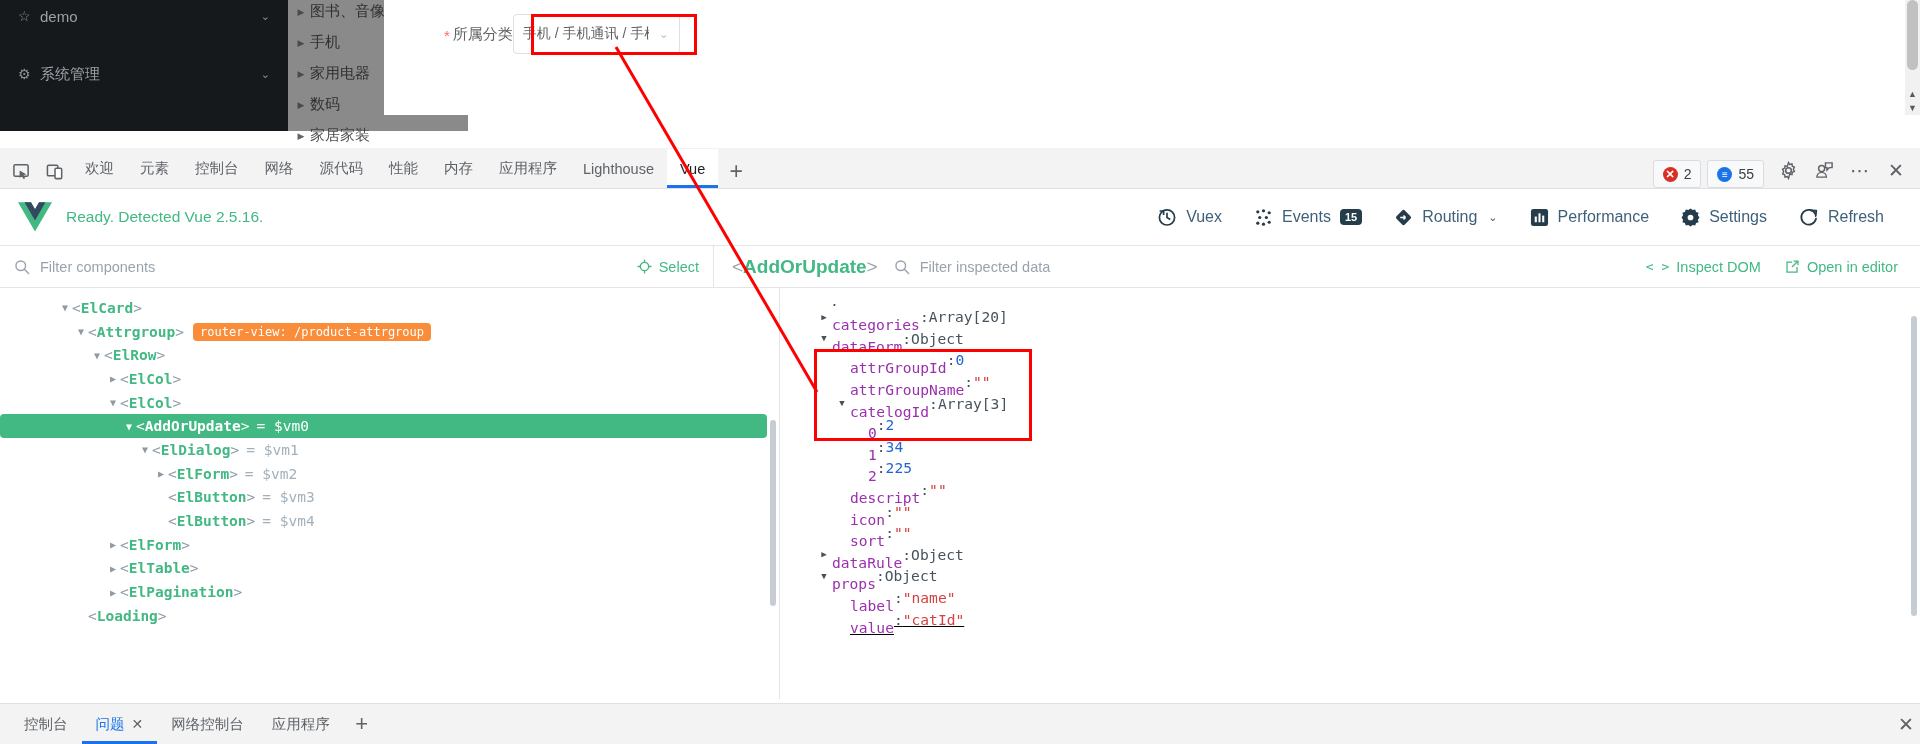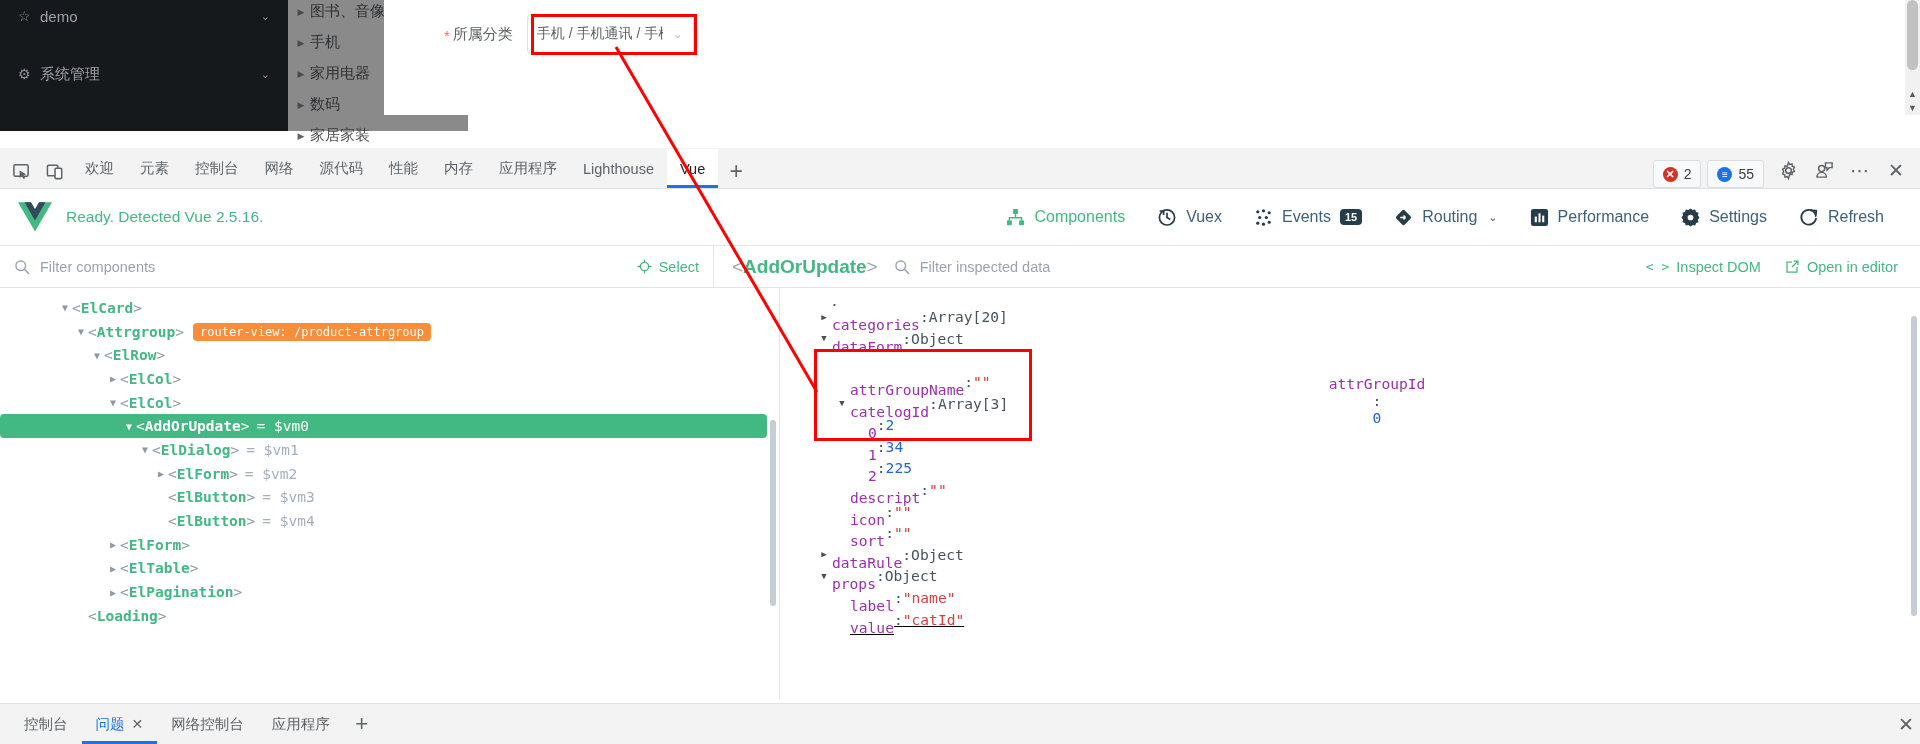--- a/index.html
+++ b/index.html
@@ -28,21 +28,21 @@
     background: #8a8a8a; color: #303133; font-size: 15px; padding-top: 0px;
   }
   .pg-tree-row { display: flex; align-items: center; height: 31px; padding-left: 4px; }
   .pg-tree-row .arw { width: 18px; font-size: 9px; color: #4a4a4a; text-align: center; }
 
   .pg-form {
     position: absolute; left: 384px; top: 0; width: 768px; height: 115px;
     background: #ffffff;
   }
   .pg-form-row { position: absolute; left: 60px; top: 14px; display: flex; align-items: center; }
-  .pg-form-label { font-size: 15px; color: #606266; margin-right: 14px; white-space: nowrap; }
+  .pg-form-label { font-size: 15px; color: #606266; margin-right: 0; white-space: nowrap; }
   .pg-form-label .req { color: #f56c6c; margin-right: 3px; vertical-align: -2px; }
   .pg-cascader {
     display: flex; align-items: center;
     width: 165px; height: 38px;
     border: 1px solid #dcdfe6; border-radius: 4px; background: #fff;
   }
   .pg-cascader .val {
     flex: 1; padding: 0 9px; font-size: 14px; color: #606266; white-space: nowrap; overflow: hidden;
   }
   .pg-cascader .arrow { width: 30px; text-align: center; color: #c0c4cc; font-size: 12px; }
@@ -305,29 +305,20 @@
     </div>
 
     <div class="vue-header">
       <svg class="vue-logo" viewBox="0 0 38 33">
         <path d="M23.5 0 L19 7.8 L14.5 0 L0 0 L19 32.8 L38 0 z" fill="#42b883"></path>
         <path d="M23.5 0 L19 7.8 L14.5 0 L7.3 0 L19 20.3 L30.7 0 z" fill="#35495e"></path>
       </svg>
       <span class="vue-ready">Ready. Detected Vue 2.5.16.</span>
 
       <div class="vue-nav">
-        <div class="vue-nav-item active">
-          <svg width="19" height="19" viewBox="0 0 20 20">
-              <rect x="7.4" y="1" width="5.2" height="5.2" rx="1" fill="#42b883"></rect>
-              <rect x="1" y="13" width="5.2" height="5.2" rx="1" fill="#42b883"></rect>
-              <rect x="13.8" y="13" width="5.2" height="5.2" rx="1" fill="#42b883"></rect>
-              <path d="M10 6.2 v4 M3.6 13 v-2.8 h12.8 V13" stroke="#42b883" stroke-width="1.5" fill="none"></path>
-            </svg>
-          <span>Components</span>
-        </div>
         <div class="vue-nav-item">
           <svg width="20" height="20" viewBox="0 0 20 20">
               <circle cx="10" cy="10.4" r="7.6" fill="none" stroke="#253c4b" stroke-width="1.7"></circle>
               <path d="M10 5.8 v4.8 l3.3 2" stroke="#253c4b" stroke-width="1.7" fill="none"></path>
               <path d="M2.6 4 h4 v4" stroke="#253c4b" stroke-width="1.7" fill="none"></path>
             </svg>
           <span>Vuex</span>
         </div>
         <div class="vue-nav-item">
           <svg width="19" height="19" viewBox="0 0 20 20">
@@ -495,21 +486,21 @@
             <span class="k">categories</span>
             <span class="colon">: </span>
             <span class="v-obj">Array[20]</span>
           </div>
           <div class="data-row" style="padding-left: 36px;">
             <span class="tri">▼</span>
             <span class="k">dataForm</span>
             <span class="colon">: </span>
             <span class="v-obj">Object</span>
           </div>
-          <div class="data-row" style="padding-left: 54px; flex-direction: column;">
+          <div class="data-row" style="padding-left: 54px;">
             <span class="tri empty">▶</span>
             <span class="k">attrGroupId</span>
             <span class="colon">: </span>
             <span class="v-num">0</span>
           </div>
           <div class="data-row" style="padding-left: 54px;">
             <span class="tri empty">▶</span>
             <span class="k">attrGroupName</span>
             <span class="colon">: </span>
             <span class="v-str">""</span>

